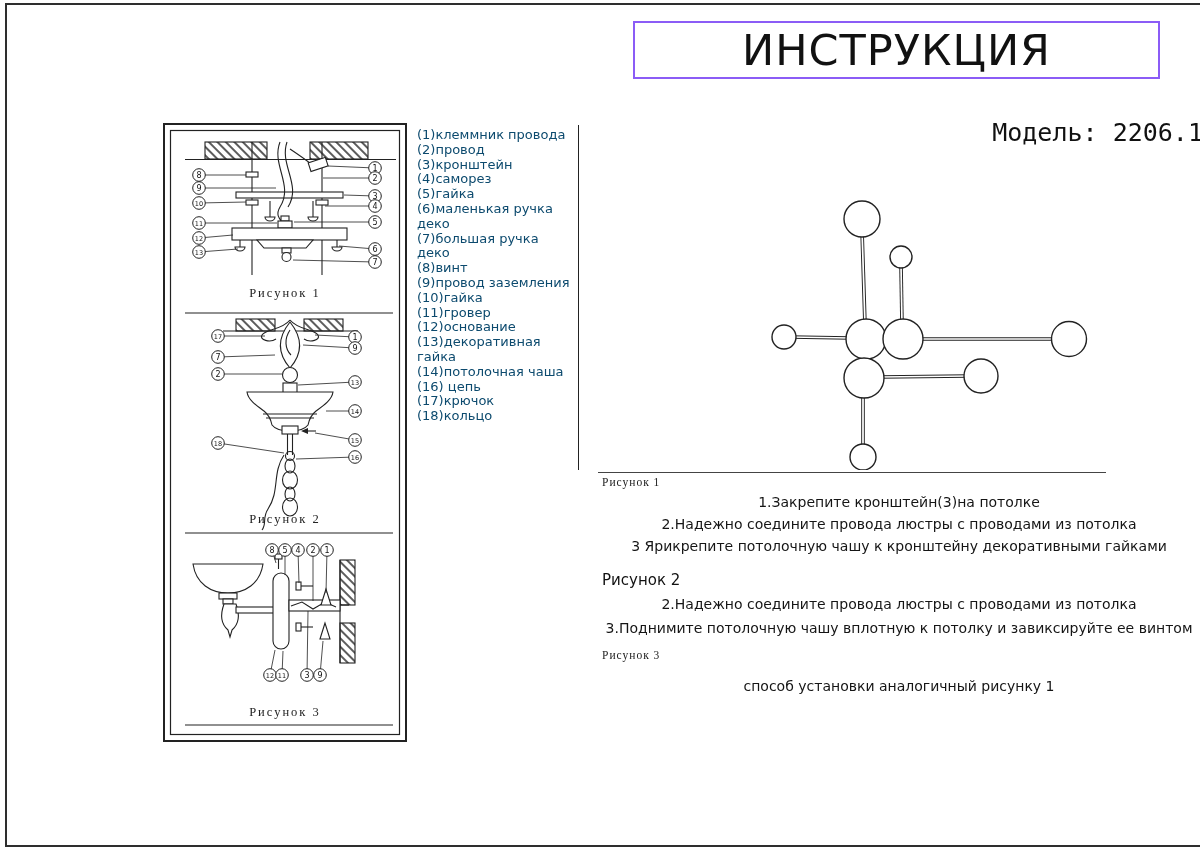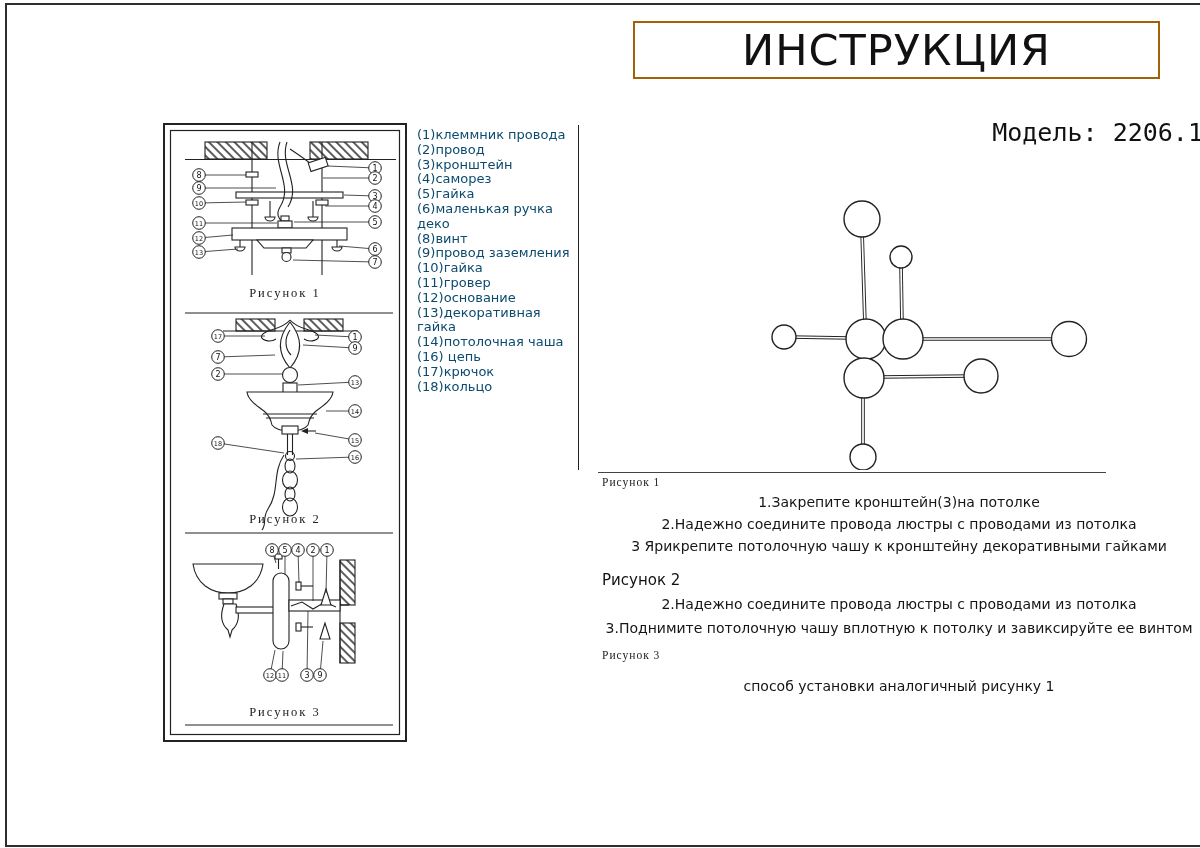--- a/index.html
+++ b/index.html
@@ -1,21 +1,21 @@
 <!DOCTYPE html>
 <html><head>
 <meta charset="utf-8">
 <style>
   html,body { margin:0; padding:0; background:#fff; }
   .page { position:relative; width:1200px; height:848px; background:#ffffff;
           font-family:"DejaVu Sans",sans-serif; color:#1a1a1a; overflow:hidden; }
   .frame { position:absolute; left:5px; top:3px; width:1195px; height:840px;
            border-left:2px solid #2e2e2e; border-top:2px solid #2e2e2e; border-bottom:2px solid #2e2e2e; }
   .title-box { position:absolute; left:633px; top:21px; width:523px; height:54px;
-               border:2px solid #a16207; display:flex; align-items:center; justify-content:center; }
+               border:2px solid #8b5cf6; display:flex; align-items:center; justify-content:center; }
   .title-text { font-size:43px; letter-spacing:1px; color:#111; }
   .model { position:absolute; top:118px; left:718px; width:500px; text-align:right;
            font-family:"DejaVu Sans Mono",monospace; font-size:25px; color:#111; }
   .figures { position:absolute; left:163px; top:123px; }
   .parts { position:absolute; left:417px; top:128px; width:156px; font-size:13px;
            line-height:14.8px; overflow-wrap:break-word; color:#0c4a6e; }
   .vline { position:absolute; left:578px; top:125px; width:1px; height:345px; background:#222; }
   .chandelier { position:absolute; left:740px; top:170px; }
   .hr-mid { position:absolute; left:598px; top:472px; width:508px; height:1px; background:#444; }
   .instructions { position:absolute; left:602px; top:476px; width:594px; }
@@ -246,20 +246,21 @@
       </g>
   </svg>
 
   <div class="parts">
       <div class="part">(1)клеммник провода</div>
       <div class="part">(2)провод</div>
       <div class="part">(3)кронштейн</div>
       <div class="part">(4)саморез</div>
       <div class="part">(5)гайка</div>
       <div class="part">(6)маленькая ручка деко</div>
+      <div class="part">(7)большая ручка деко</div>
       <div class="part">(8)винт</div>
       <div class="part">(9)провод заземления</div>
       <div class="part">(10)гайка</div>
       <div class="part">(11)гровер</div>
       <div class="part">(12)основание</div>
       <div class="part">(13)декоративная гайка</div>
       <div class="part">(14)потолочная чаша</div>
       <div class="part">(16) цепь</div>
       <div class="part">(17)крючок</div>
       <div class="part">(18)кольцо</div>

